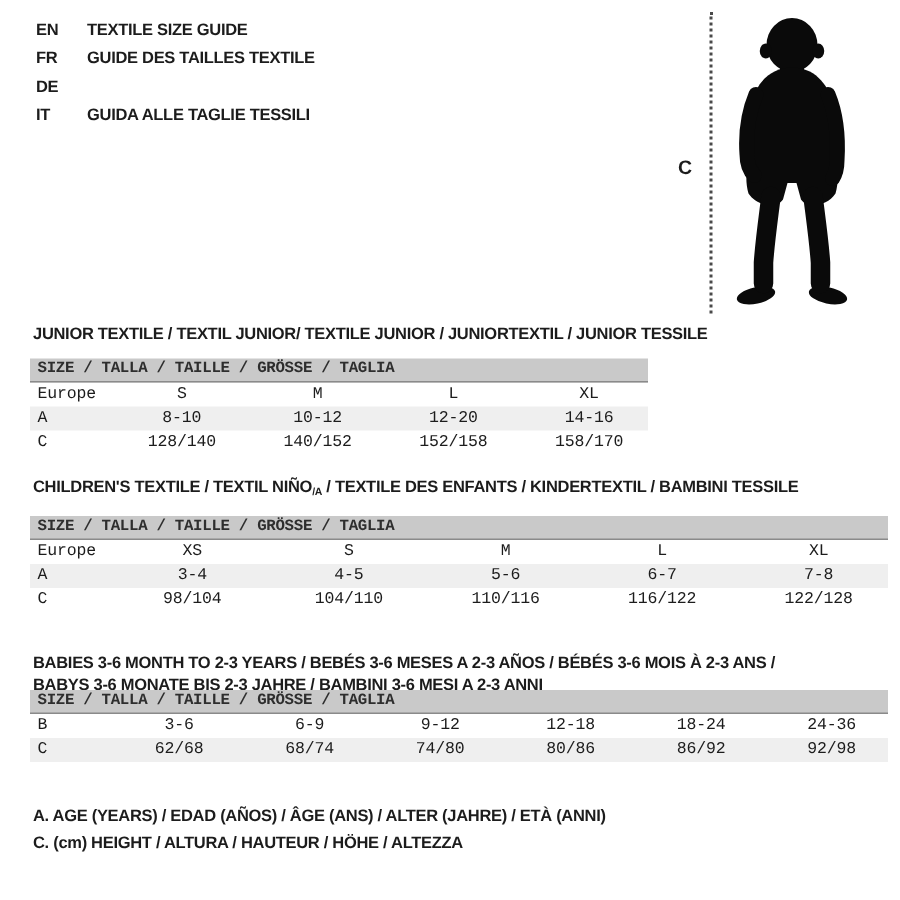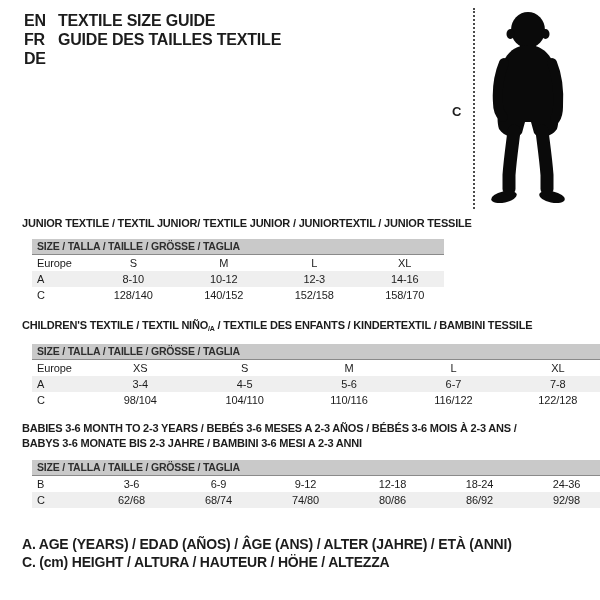--- a/index.html
+++ b/index.html
@@ -3,59 +3,63 @@
 <meta charset="utf-8">
 <style>
   html,body{margin:0;padding:0;background:#ffffff;}
   .canvas{
     position:relative;width:600px;height:600px;background:#ffffff;overflow:hidden;
     font-family:"Liberation Sans","DejaVu Sans",sans-serif;
     color:var(--c-text,#1c1c1c);
   }
   
   .lang-list{position:absolute;left:24px;top:11px;}
-  .lang-row{display:flex;line-height:19px;font-size:16px;font-weight:700;letter-spacing:-0.2px;}
+  .lang-row{display:flex;line-height:19px;font-size:11px;font-weight:700;letter-spacing:-0.2px;}
   .lang-code{width:34px;}
   
   .measure-line{position:absolute;left:473px;top:8px;height:201px;width:0;border-left:2px dotted var(--c-dotted_line,#4a4a4a);}
   .measure-label{position:absolute;left:452px;top:104px;font-size:13px;font-weight:700;}
   .baby-svg{position:absolute;left:478px;top:8px;width:100px;height:202px;color:var(--c-silhouette,#0a0a0a);}
   
   .sec-heading{position:absolute;left:22px;font-size:11px;font-weight:700;letter-spacing:-0.2px;white-space:nowrap;}
   .sec-heading .subscript{font-size:7px;vertical-align:-2px;font-weight:700;}
   .babies-heading{line-height:15px;}
-  .size-table{position:absolute;left:32px;}
+  .size-table{position:absolute;left:20px;font-family:Liberation Mono, monospace;}
   .size-bar{
     height:15px;line-height:15px;background:var(--c-header_bar,#c9c9c9);
     border-bottom:1px solid var(--c-bar_border,#8a8a8a);
     font-size:10.5px;font-weight:700;padding-left:5px;color:#2e2e2e;letter-spacing:-0.2px;
   }
   .trow{display:flex;height:16px;align-items:center;font-size:11px;letter-spacing:-0.1px;gap:12px;}
   .trow.alt{background:var(--c-row_alt,#efefef);}
   .tlabel{width:50px;padding-left:5px;box-sizing:border-box;}
   .tcell{flex:1;text-align:center;}
   
-  .footnotes{position:absolute;left:22px;top:535px;font-size:14px;font-weight:700;letter-spacing:-0.2px;line-height:18px;}
+  .footnotes{position:absolute;left:22px;top:535px;font-size:11px;font-weight:700;letter-spacing:-0.2px;line-height:18px;}
 </style>
 </head>
 <body>
 
 <div class="canvas">
 
   <div class="lang-list">
     <div class="lang-row">
       <span class="lang-code">EN</span>
       <span class="lang-label">TEXTILE SIZE GUIDE</span>
     </div>
     <div class="lang-row">
       <span class="lang-code">FR</span>
       <span class="lang-label">GUIDE DES TAILLES TEXTILE</span>
     </div>
     <div class="lang-row">
       <span class="lang-code">DE</span>
+    </div>
+    <div class="lang-row">
+      <span class="lang-code">IT</span>
+      <span class="lang-label">GUIDA ALLE TAGLIE TESSILI</span>
     </div>
   </div>
 
   <div class="measure-line"></div>
   <div class="measure-label">C</div>
   <svg class="baby-svg" viewBox="0 0 100 200" xmlns="http://www.w3.org/2000/svg">
     <g fill="currentColor" stroke="none">
       <ellipse cx="50" cy="21" rx="17" ry="18"></ellipse>
       <ellipse cx="32.5" cy="25" rx="4" ry="5"></ellipse>
       <ellipse cx="67.5" cy="25" rx="4" ry="5"></ellipse>
@@ -80,21 +84,21 @@
       <span class="tlabel">Europe</span>
       <span class="tcell">S</span>
       <span class="tcell">M</span>
       <span class="tcell">L</span>
       <span class="tcell">XL</span>
     </div>
     <div class="trow alt">
       <span class="tlabel">A</span>
       <span class="tcell">8-10</span>
       <span class="tcell">10-12</span>
-      <span class="tcell">12-3</span>
+      <span class="tcell">12-20</span>
       <span class="tcell">14-16</span>
     </div>
     <div class="trow">
       <span class="tlabel">C</span>
       <span class="tcell">128/140</span>
       <span class="tcell">140/152</span>
       <span class="tcell">152/158</span>
       <span class="tcell">158/170</span>
     </div>
   </div>
@@ -121,21 +125,21 @@
     <div class="trow">
       <span class="tlabel">C</span>
       <span class="tcell">98/104</span>
       <span class="tcell">104/110</span>
       <span class="tcell">110/116</span>
       <span class="tcell">116/122</span>
       <span class="tcell">122/128</span>
     </div>
   </div>
 
-  <div class="sec-heading babies-heading" style="top:421px;">
+  <div class="sec-heading babies-heading" style="top:435px;">
     <div>BABIES 3-6 MONTH TO 2-3 YEARS / BEBÉS 3-6 MESES A 2-3 AÑOS / BÉBÉS 3-6 MOIS À 2-3 ANS /</div>
     <div>BABYS 3-6 MONATE BIS 2-3 JAHRE / BAMBINI 3-6 MESI A 2-3 ANNI</div>
   </div>
   <div class="size-table" style="top:460px;width:572px;">
     <div class="size-bar">SIZE / TALLA / TAILLE / GRÖSSE / TAGLIA</div>
     <div class="trow">
       <span class="tlabel">B</span>
       <span class="tcell">3-6</span>
       <span class="tcell">6-9</span>
       <span class="tcell">9-12</span>

